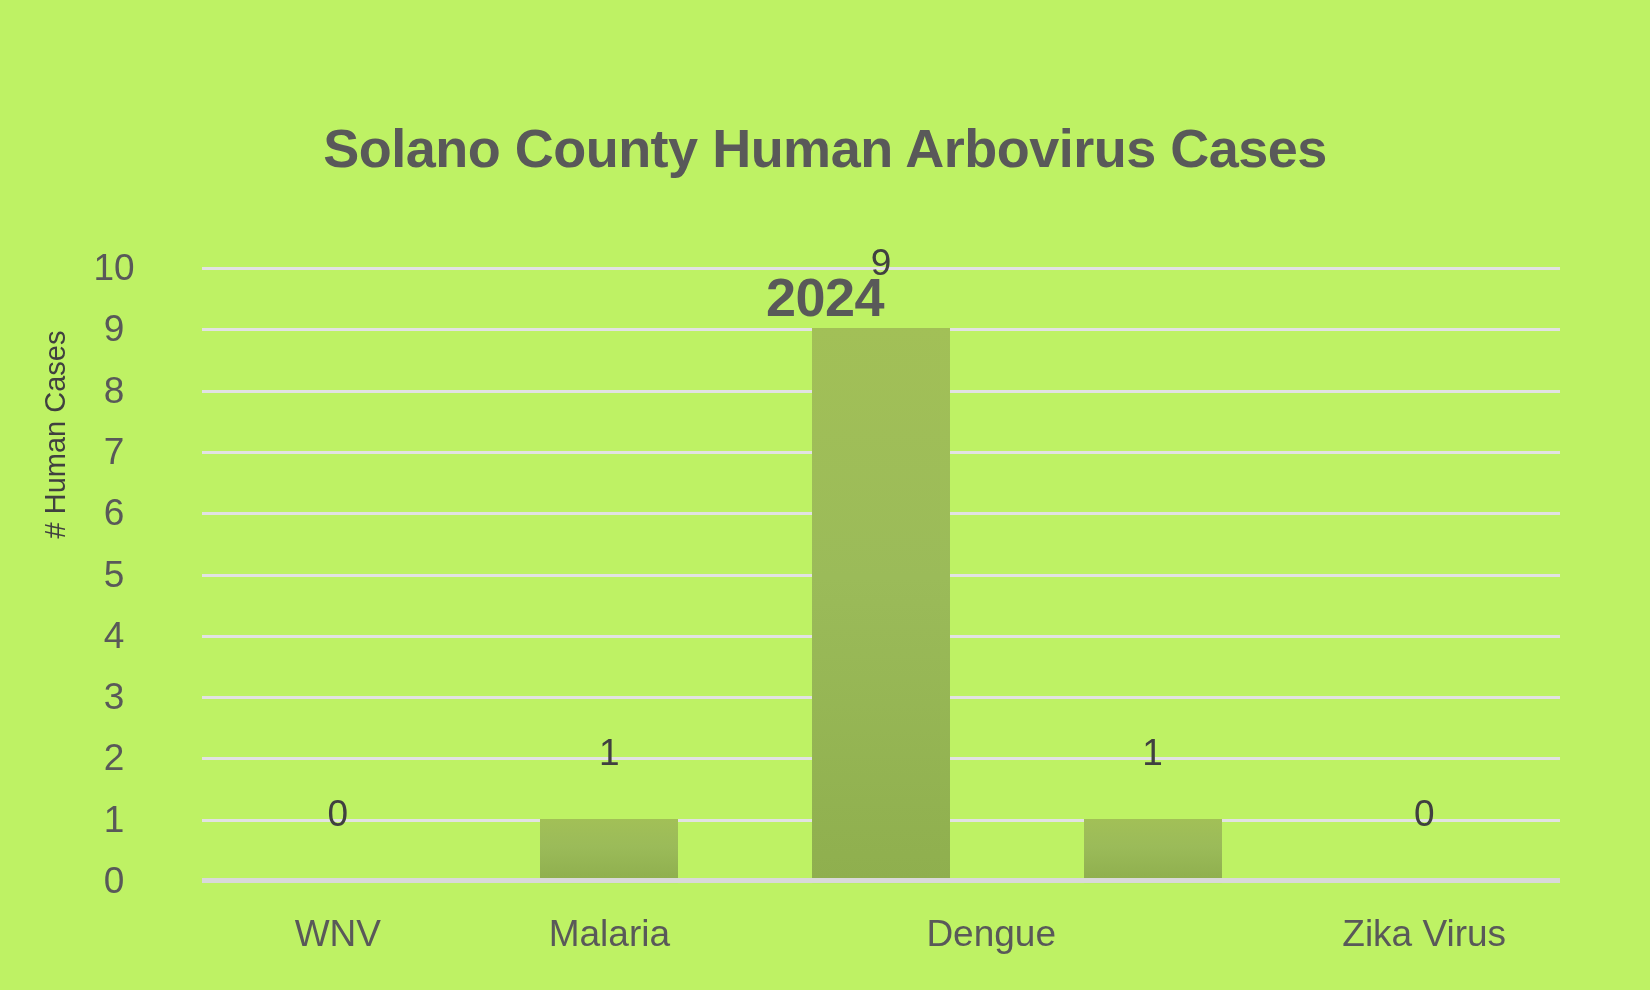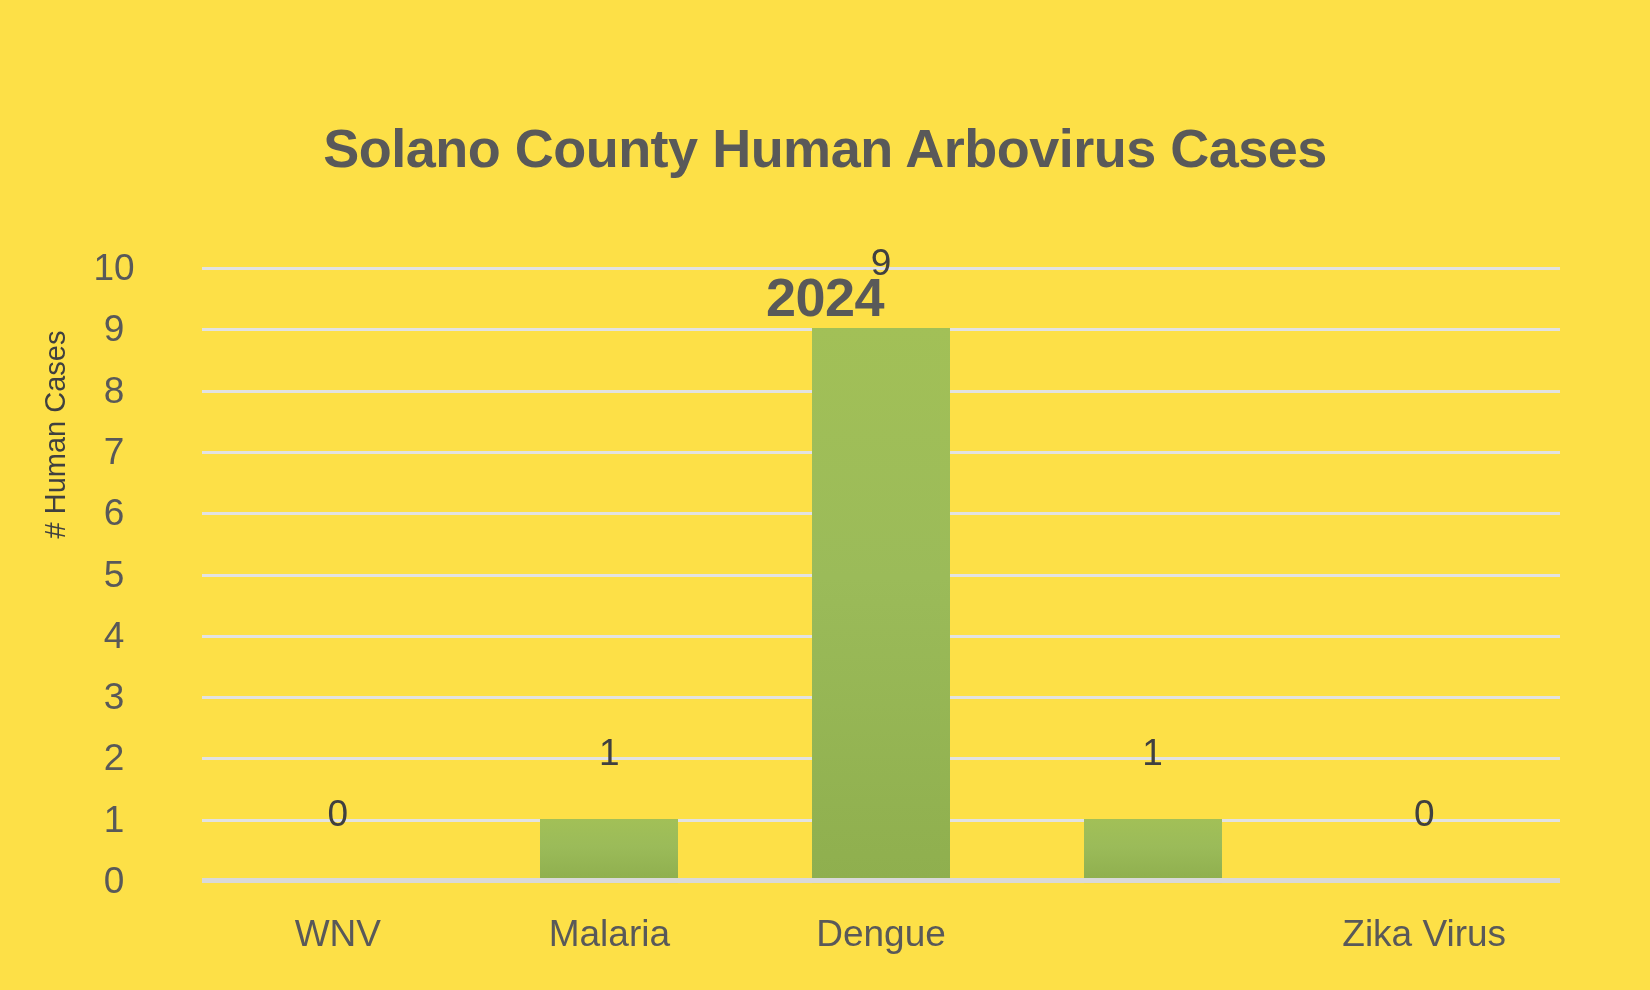--- a/index.html
+++ b/index.html
@@ -12,21 +12,21 @@
     width: 1650px;
     height: 990px;
     font-family: "Liberation Sans", sans-serif;
     overflow: hidden;
   }
 
   #chart-root {
     position: relative;
     width: 1650px;
     height: 990px;
-    background: #fde047;
+    background: #bef264;
   }
 
   
   #chart-title {
     position: absolute;
     left: 0;
     top: 36px;
     width: 1650px;
     text-align: center;
     font-size: 54px;
@@ -181,16 +181,16 @@
     <div class="value-label" style="left:307.4px; top:466.7px;">1</div>
     <div class="value-label" style="left:579px;   top:-23px;">9</div>
     <div class="value-label" style="left:850.6px; top:466.7px;">1</div>
     <div class="value-label" style="left:1122.2px; top:528px;">0</div>
   </div>
 
   <div id="axis-line"></div>
 
   <div class="x-cat-label" style="left:459.4px;">Malaria</div>
   <div class="x-cat-label" style="left:187.8px;">WNV</div>
-  <div class="x-cat-label" style="left:731px;">Dengue</div>
+  <div class="x-cat-label" style="left:756px;text-align:right;">Dengue</div>
   <div class="x-cat-label" style="left:1274.2px;">Zika Virus</div>
 
 </div>
 
 </body></html>

